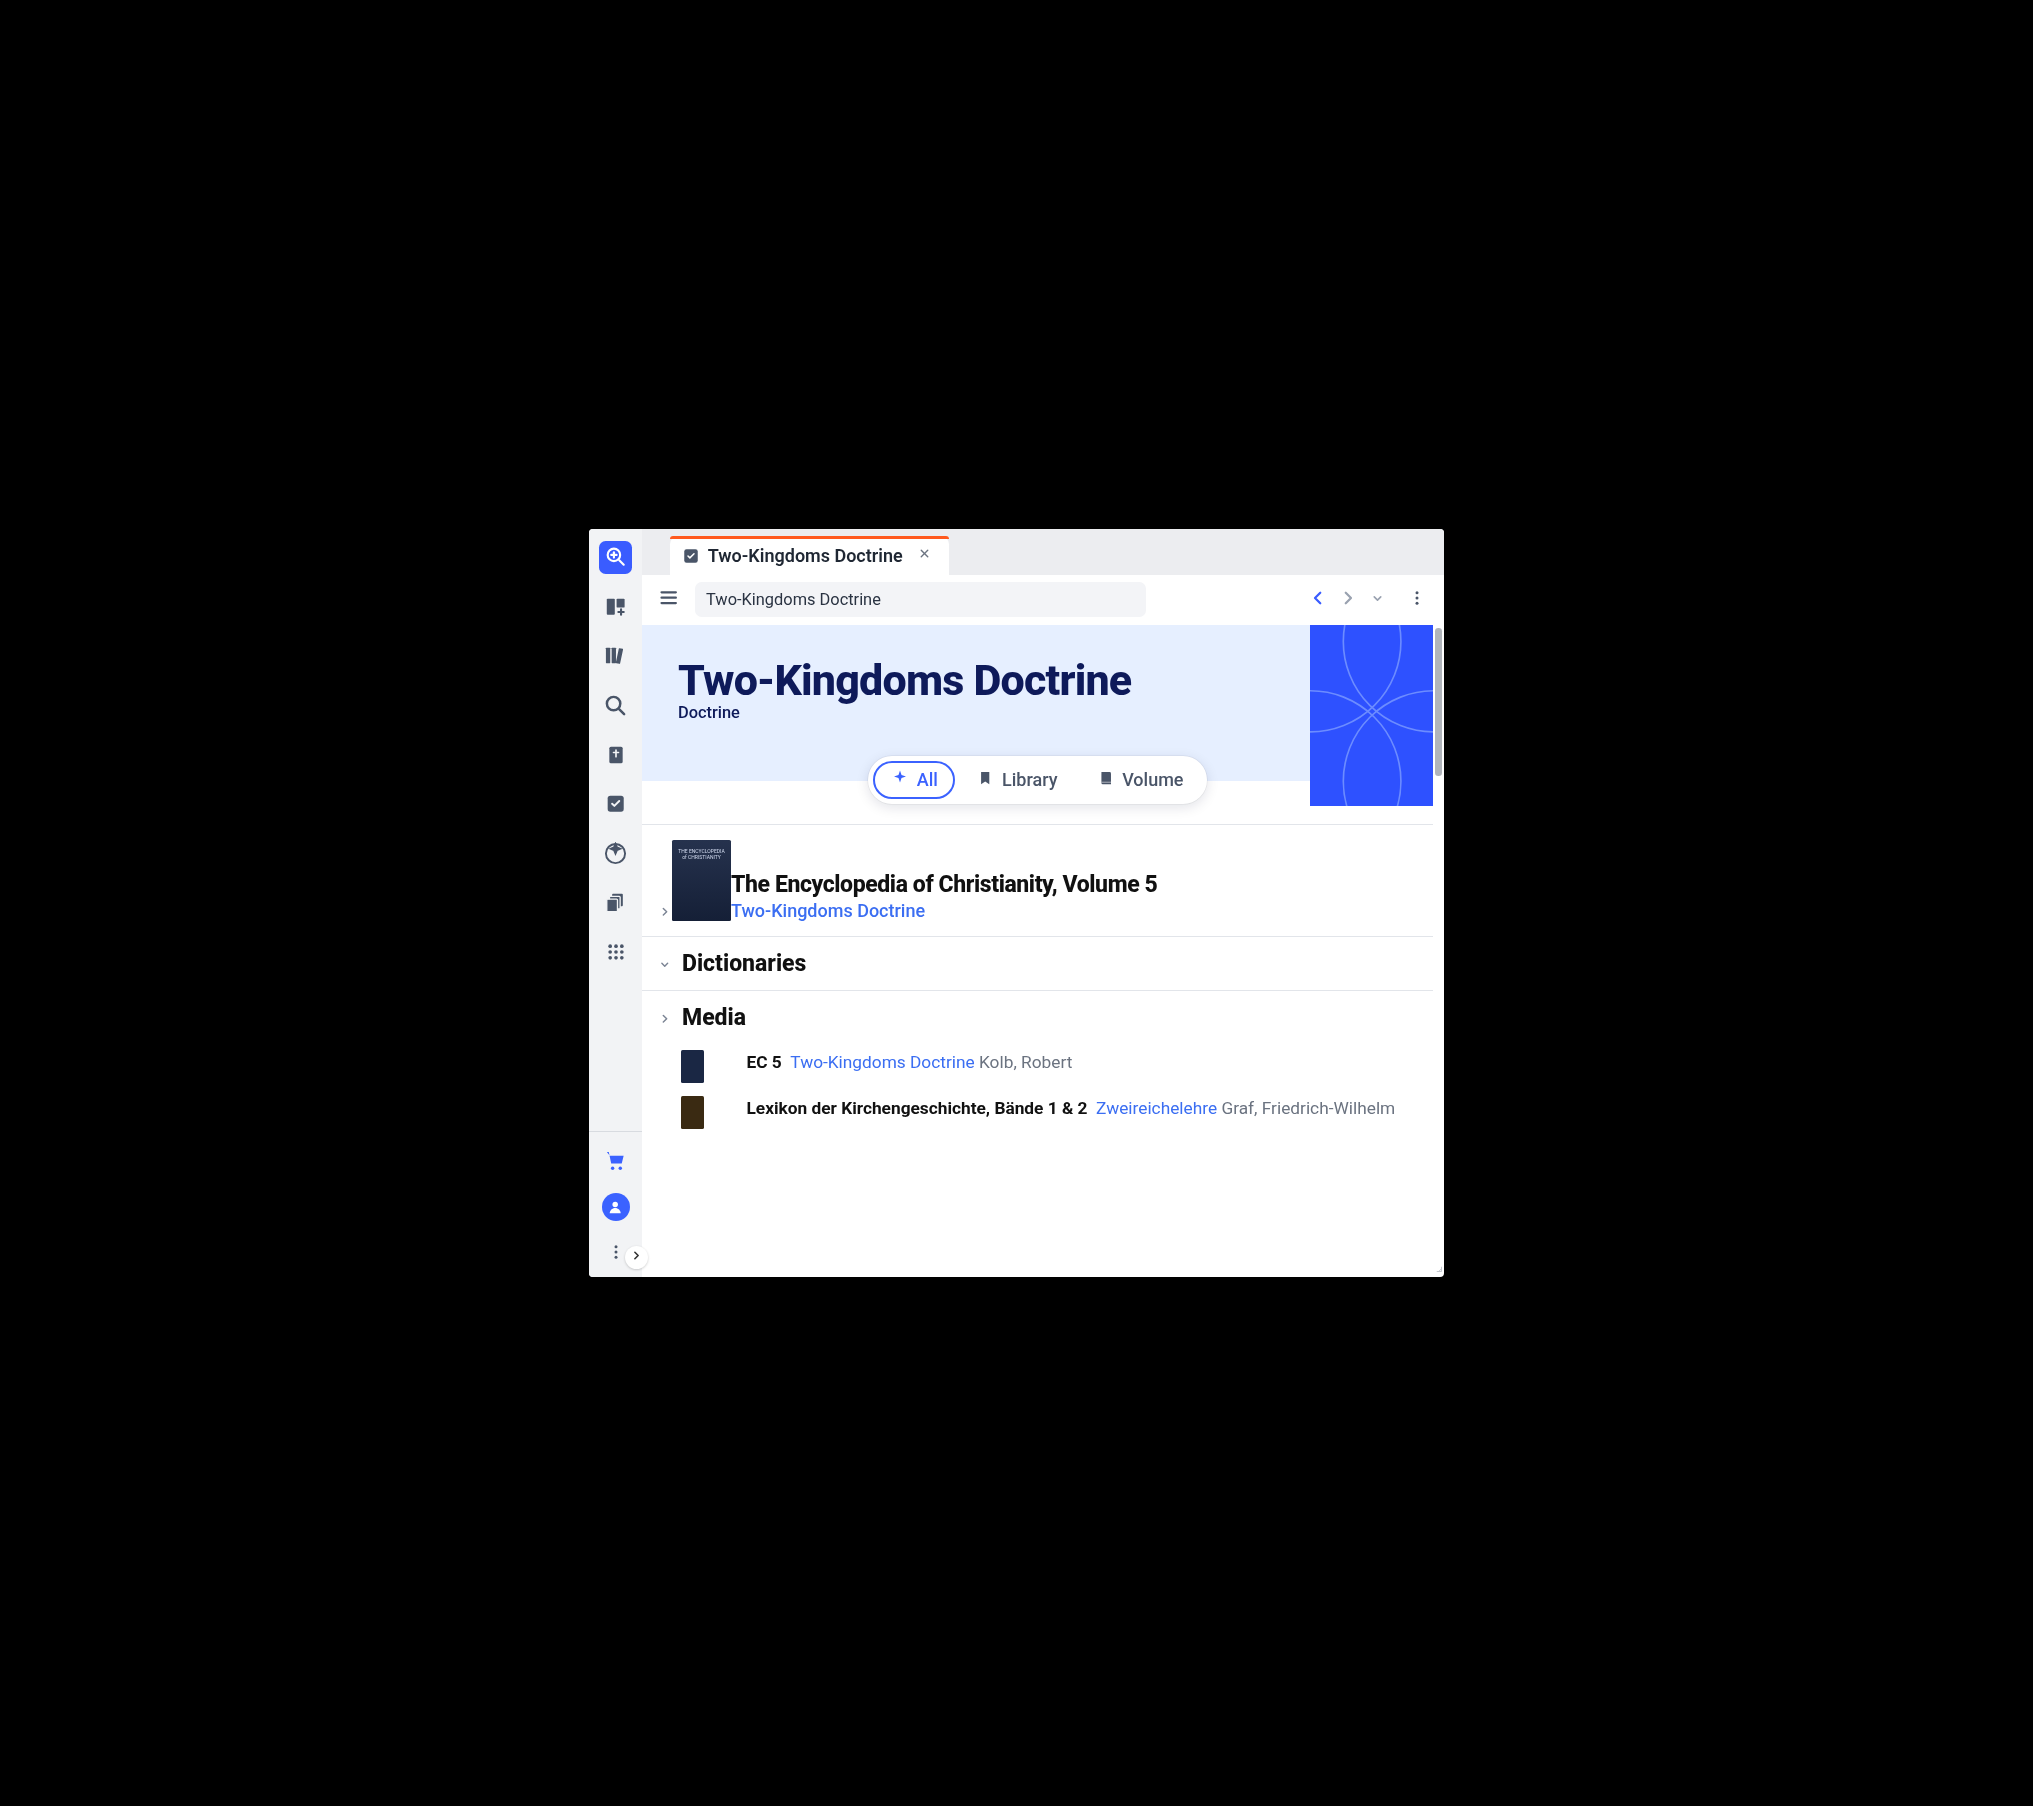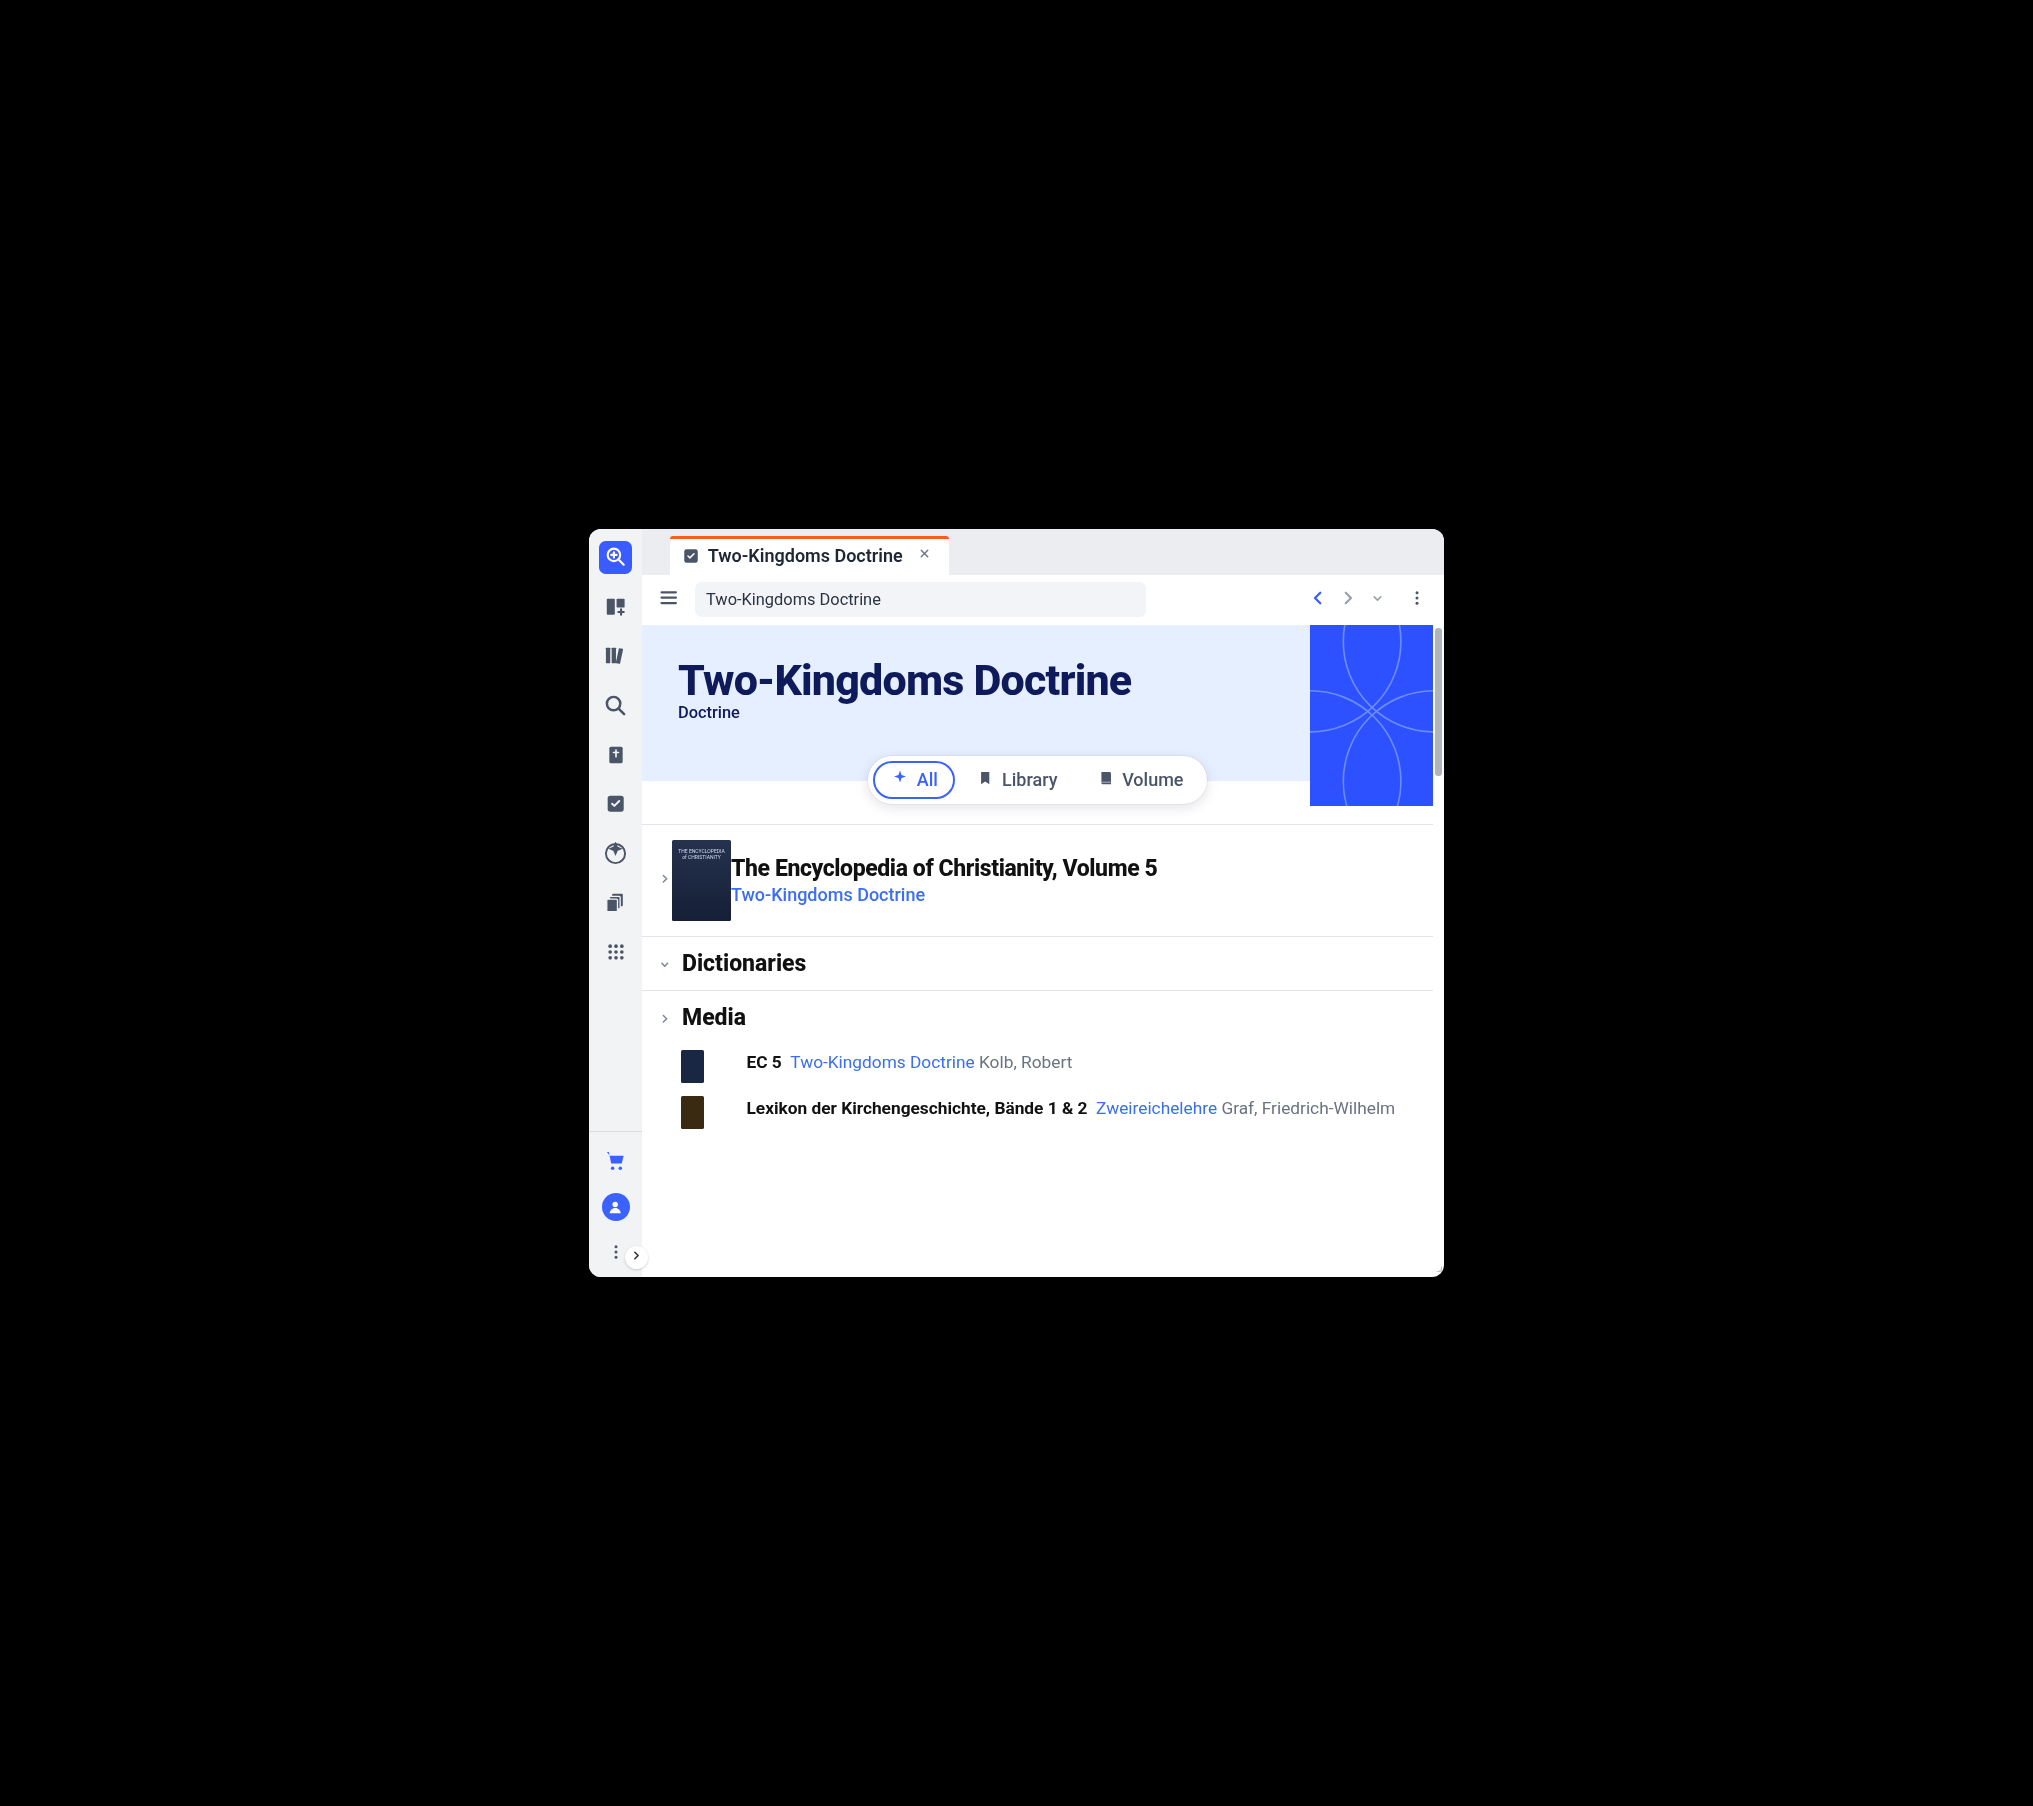--- a/index.html
+++ b/index.html
@@ -24,21 +24,21 @@
   body{
     background:var(--page-bg);
     font-family:-apple-system,BlinkMacSystemFont,"Segoe UI",Roboto,Helvetica,Arial,sans-serif;
     display:flex;align-items:center;justify-content:center;
     min-height:100vh;
   }
   .window{
     width:855px;
     height:748px;
     background:#fff;
-    border-radius:12px;
+    border-radius:4px;
     box-shadow:0 0 0 0.8px rgba(0,0,0,.15),0 16.4px 66px rgba(0,0,0,.6);
     display:flex;
     overflow:hidden;
     position:relative;
   }
   
   .sidebar{
     width:53px;
     background:var(--sidebar-bg);
     display:flex;
@@ -183,21 +183,21 @@
     color:#4a5568;
     cursor:pointer;
   }
   .pill.active{border:2.5px solid var(--blue-bright);color:var(--blue-bright);padding:5.8px 15.6px;}
   .pill svg{flex-shrink:0;}
   
   .list{padding:20px 0 0;}
   .row{
     border-top:0.8px solid var(--divider);
     padding:15px 23px 15px 15px;
-    display:flex;align-items:center;
+    display:flex;align-items:flex-end;
   }
   .row:first-child{border-top:0.8px solid var(--divider);}
   .chevron{width:15px;color:#7b8494;display:flex;justify-content:center;cursor:pointer;}
   .thumb{width:59px;height:81px;background:#1a2744;border-radius:1.6px;flex-shrink:0;position:relative;overflow:hidden;}
   .thumb::after{content:"";position:absolute;inset:0;background:linear-gradient(180deg,rgba(255,255,255,.05),rgba(0,0,0,.2));}
   .thumb-title{position:absolute;top:8.2px;left:5px;right:5px;font-size:5px;color:#d6dff5;line-height:1.2;text-align:center;}
   .row-text .title{font-size:23px;font-weight:800;color:#111;letter-spacing:-0.4px;}
   .row-text .link{font-size:18px;color:var(--link);font-weight:500;margin-top:1.6px;}
   .section-head{
     border-top:0.8px solid var(--divider);

